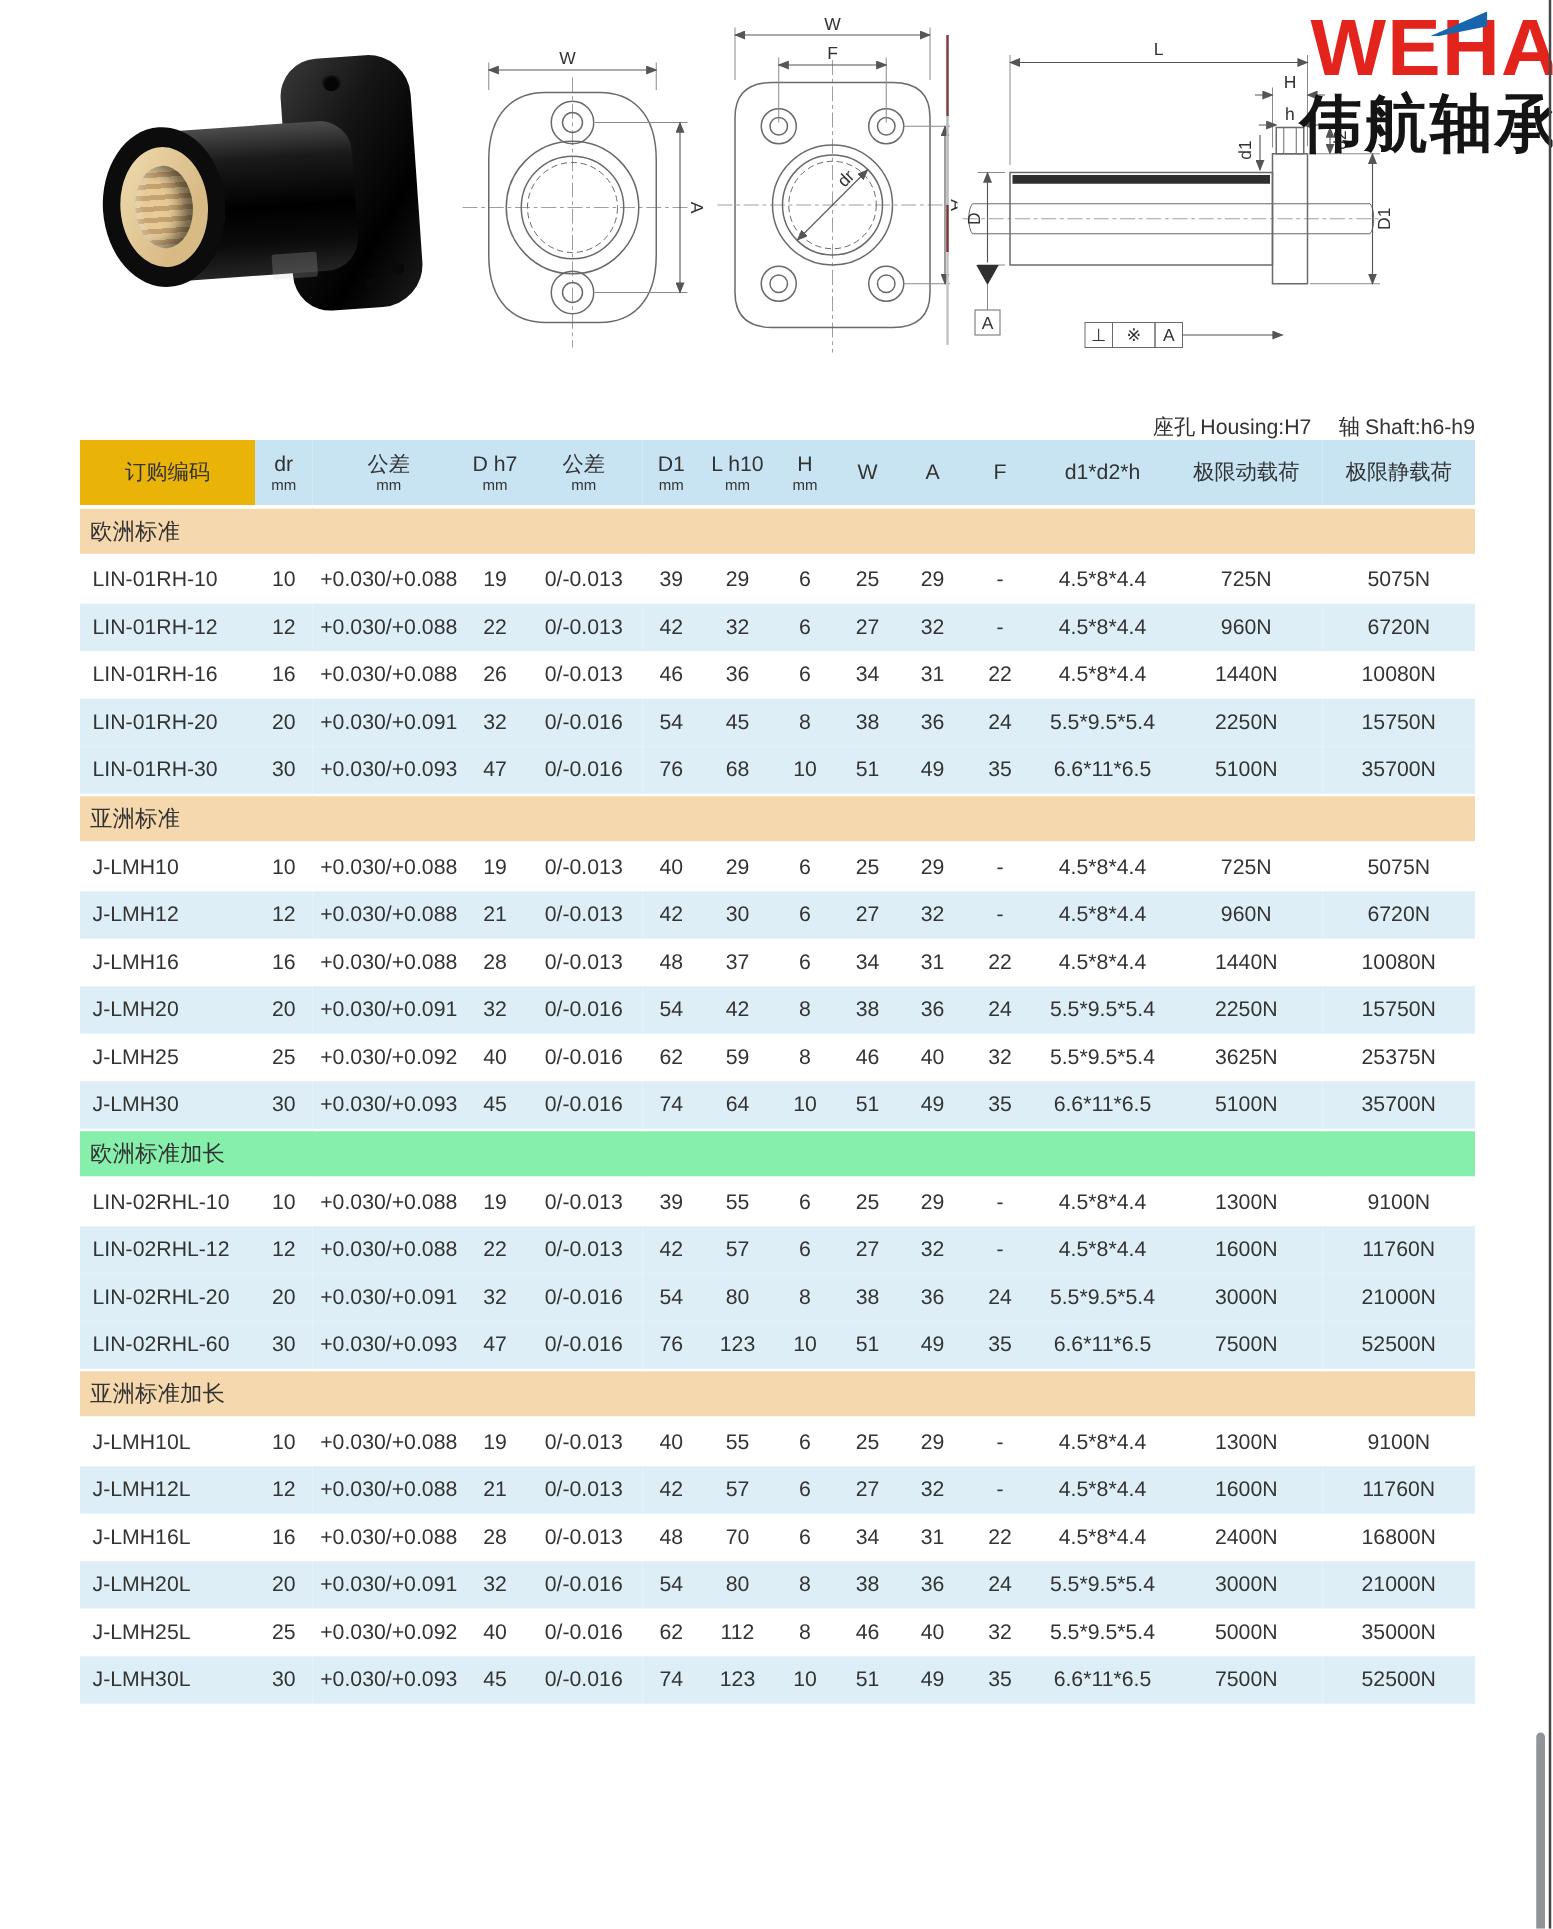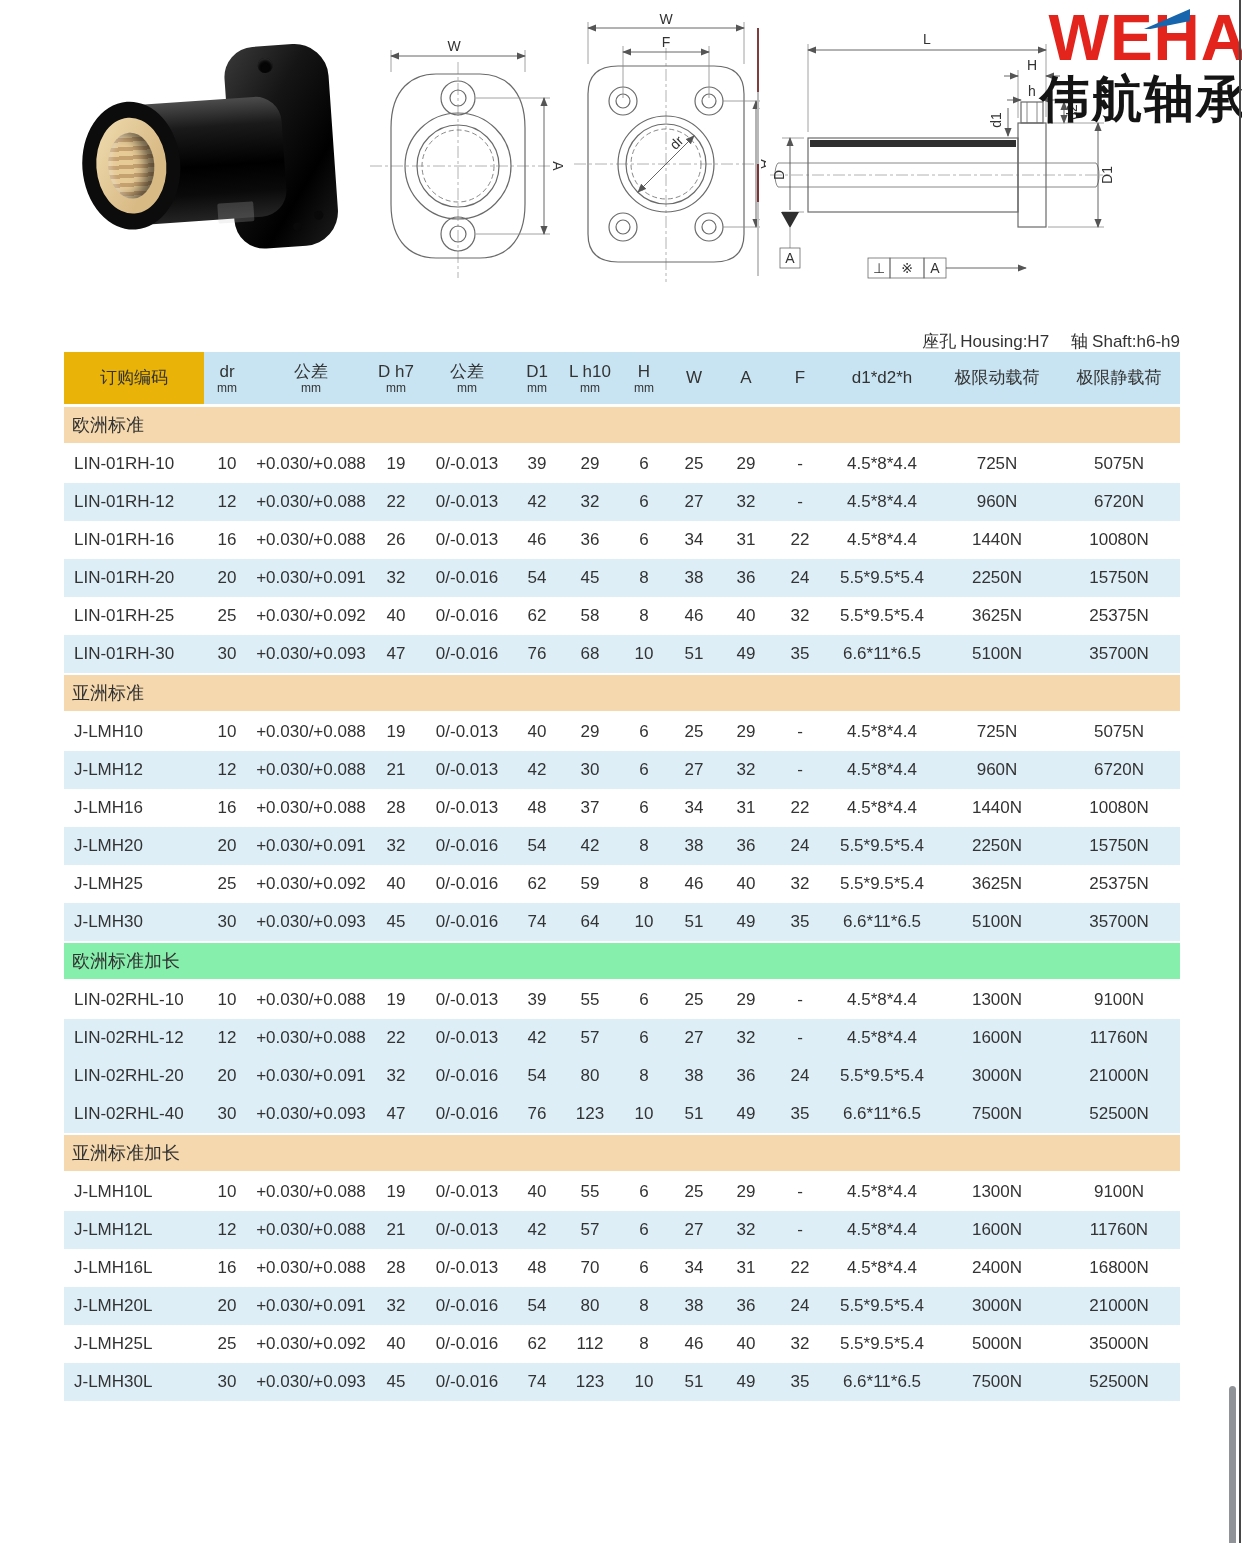--- a/index.html
+++ b/index.html
@@ -352,36 +352,20 @@
           <td style="background: rgb(221, 238, 247);">45</td>
           <td style="background: rgb(221, 238, 247);">8</td>
           <td style="background: rgb(221, 238, 247);">38</td>
           <td style="background: rgb(221, 238, 247);">36</td>
           <td style="background: rgb(221, 238, 247);">24</td>
           <td style="background: rgb(221, 238, 247);">5.5*9.5*5.4</td>
           <td style="background: rgb(221, 238, 247);">2250N</td>
           <td style="background: rgb(221, 238, 247);">15750N</td>
         </tr>
         <tr class="data-row">
-          <td class="code" style="background: rgb(255, 255, 255);">LIN-01RH-25</td>
-          <td style="background: rgb(255, 255, 255);">25</td>
-          <td style="background: rgb(255, 255, 255);">+0.030/+0.092</td>
-          <td style="background: rgb(255, 255, 255);">40</td>
-          <td style="background: rgb(255, 255, 255);">0/-0.016</td>
-          <td style="background: rgb(255, 255, 255);">62</td>
-          <td style="background: rgb(255, 255, 255);">58</td>
-          <td style="background: rgb(255, 255, 255);">8</td>
-          <td style="background: rgb(255, 255, 255);">46</td>
-          <td style="background: rgb(255, 255, 255);">40</td>
-          <td style="background: rgb(255, 255, 255);">32</td>
-          <td style="background: rgb(255, 255, 255);">5.5*9.5*5.4</td>
-          <td style="background: rgb(255, 255, 255);">3625N</td>
-          <td style="background: rgb(255, 255, 255);">25375N</td>
-        </tr>
-        <tr class="data-row">
           <td class="code" style="background: rgb(221, 238, 247);">LIN-01RH-30</td>
           <td style="background: rgb(221, 238, 247);">30</td>
           <td style="background: rgb(221, 238, 247);">+0.030/+0.093</td>
           <td style="background: rgb(221, 238, 247);">47</td>
           <td style="background: rgb(221, 238, 247);">0/-0.016</td>
           <td style="background: rgb(221, 238, 247);">76</td>
           <td style="background: rgb(221, 238, 247);">68</td>
           <td style="background: rgb(221, 238, 247);">10</td>
           <td style="background: rgb(221, 238, 247);">51</td>
           <td style="background: rgb(221, 238, 247);">49</td>
@@ -534,21 +518,21 @@
           <td style="background: rgb(221, 238, 247);">80</td>
           <td style="background: rgb(221, 238, 247);">8</td>
           <td style="background: rgb(221, 238, 247);">38</td>
           <td style="background: rgb(221, 238, 247);">36</td>
           <td style="background: rgb(221, 238, 247);">24</td>
           <td style="background: rgb(221, 238, 247);">5.5*9.5*5.4</td>
           <td style="background: rgb(221, 238, 247);">3000N</td>
           <td style="background: rgb(221, 238, 247);">21000N</td>
         </tr>
         <tr class="data-row">
-          <td class="code" style="background: rgb(221, 238, 247);">LIN-02RHL-40</td>
+          <td class="code" style="background: rgb(221, 238, 247);">LIN-02RHL-60</td>
           <td style="background: rgb(221, 238, 247);">30</td>
           <td style="background: rgb(221, 238, 247);">+0.030/+0.093</td>
           <td style="background: rgb(221, 238, 247);">47</td>
           <td style="background: rgb(221, 238, 247);">0/-0.016</td>
           <td style="background: rgb(221, 238, 247);">76</td>
           <td style="background: rgb(221, 238, 247);">123</td>
           <td style="background: rgb(221, 238, 247);">10</td>
           <td style="background: rgb(221, 238, 247);">51</td>
           <td style="background: rgb(221, 238, 247);">49</td>
           <td style="background: rgb(221, 238, 247);">35</td>

